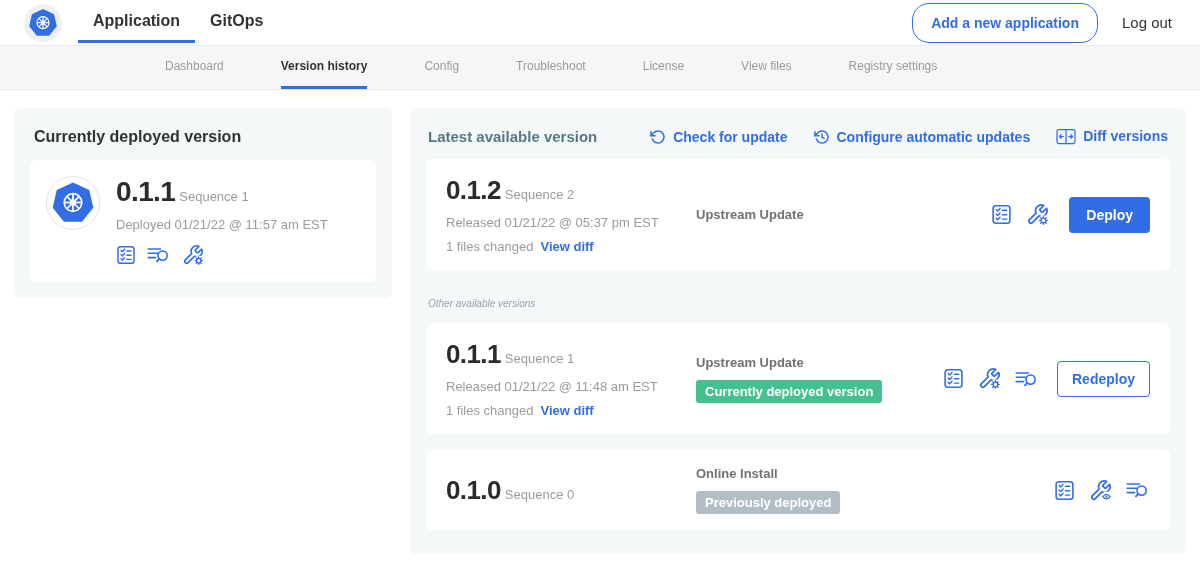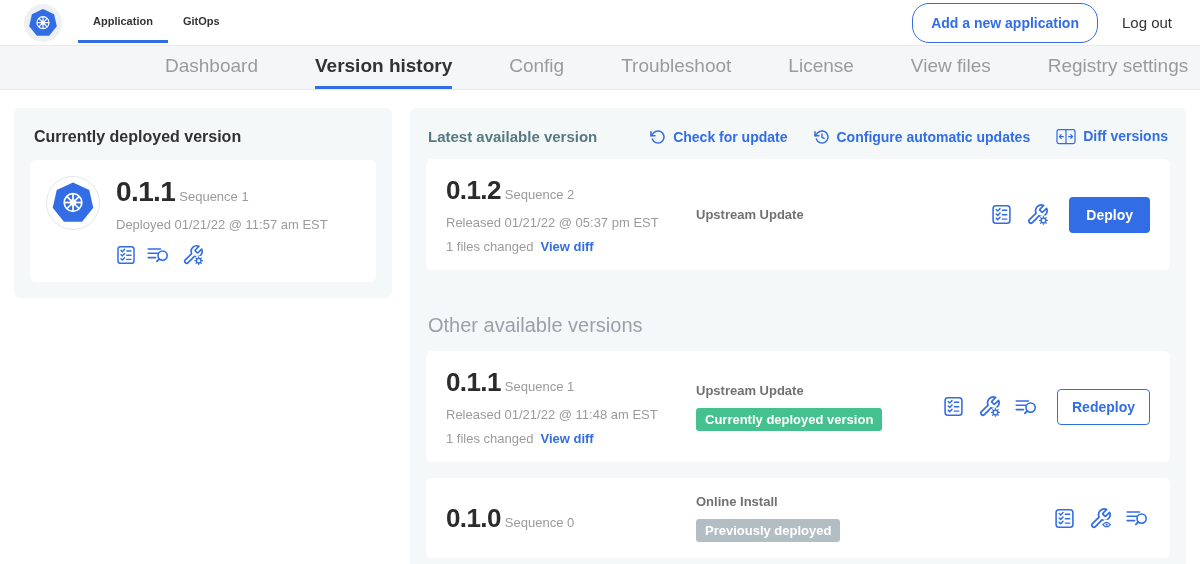--- a/index.html
+++ b/index.html
@@ -2,29 +2,29 @@
 <html><head>
 <meta charset="utf-8">
 <style>
   * { margin:0; padding:0; box-sizing:border-box; }
   html,body { width:1200px; height:564px; background:#fff; font-family:"Liberation Sans",sans-serif; color:#323232; overflow:hidden; }
   a { text-decoration:none; }
 
   
   .topnav { height:46px; display:flex; align-items:center; padding:0 28px 0 24px; border-bottom:1px solid #e8eaed; background:#fff; }
   .logo-badge { width:38px; height:38px; border-radius:50%; background:#eef1f4; display:flex; align-items:center; justify-content:center; margin-right:16px; cursor:pointer; flex:0 0 auto; }
-  .toptab { height:41px; display:flex; align-items:center; padding:0 15px; font-size:11px; font-weight:700; color:#323232; border-bottom:3px solid transparent; cursor:pointer; }
+  .toptab { height:41px; display:flex; align-items:center; padding:0 15px; font-size:16px; font-weight:700; color:#323232; border-bottom:3px solid transparent; cursor:pointer; }
   .toptab.active { border-bottom-color:#326de6; }
   .topnav-right { margin-left:auto; display:flex; align-items:center; gap:24px; }
   .pill-btn { border:1px solid #326de6; color:#326de6; background:#fff; border-radius:17px; font-weight:700; font-size:14px; padding:11px 18px; font-family:inherit; cursor:pointer; }
   .logout { font-size:15px; color:#323232; cursor:pointer; }
 
   
   .subnav { height:44px; background:#f5f6f8; border-bottom:1px solid #e6e9ec; display:flex; gap:57px; padding-left:165px; }
-  .subtab { height:100%; display:flex; align-items:center; font-size:19px; color:#9b9b9b; border-bottom:3px solid transparent; cursor:pointer; }
+  .subtab { height:100%; display:flex; align-items:center; font-size:12px; color:#9b9b9b; border-bottom:3px solid transparent; cursor:pointer; }
   .subtab.active { color:#323232; font-weight:700; border-bottom-color:#326de6; }
 
   
   .content { display:flex; gap:18px; padding:18px 14px; align-items:flex-start; }
   .panel { background:#f4f8f9; border-radius:6px; }
 
   .left-panel { width:378px; padding:16px; flex:0 0 auto; }
   .left-panel h2 { font-size:16px; font-weight:700; color:#323232; margin:4px 4px 14px; }
   .deployed-card { background:#fff; border-radius:6px; padding:16px; display:flex; gap:16px; }
   .k8s-badge-lg { width:54px; height:54px; border-radius:50%; background:#fff; border:1px solid #e2e6e9; display:flex; align-items:center; justify-content:center; flex:0 0 auto; }
@@ -46,21 +46,21 @@
   .vc-version { font-size:26px; }
   .files-line { font-size:13px; color:#9b9b9b; margin-top:9px; }
   .view-diff { color:#326de6; font-weight:700; margin-left:7px; cursor:pointer; }
   .source-label { font-size:13px; font-weight:700; color:#717171; }
   .badge { display:inline-block; margin-top:10px; padding:4px 9px; border-radius:3px; font-size:13px; font-weight:700; color:#fff; }
   .badge.green { background:#44c18e; }
   .badge.gray { background:#b3bec4; }
   .vc-actions { display:flex; align-items:center; gap:14px; }
   .btn-primary { background:#326de6; color:#fff; font-weight:700; font-size:14px; border:none; border-radius:4px; padding:10px 17px; margin-left:6px; font-family:inherit; cursor:pointer; }
   .btn-outline { background:#fff; color:#326de6; font-weight:700; font-size:14px; border:1px solid #326de6; border-radius:4px; padding:9px 14px; margin-left:4px; font-family:inherit; cursor:pointer; }
-  .other-title { font-size:20px; font-weight:400; color:#9aa1a8; margin:44px 2px 2px; }
+  .other-title { font-size:10px; font-weight:400; color:#9aa1a8; margin:28px 2px 2px;font-style:italic; }
   svg { display:block; }
 </style>
 </head>
 <body>
 
 <svg width="0" height="0" style="position:absolute">
   <defs>
     <symbol id="i-k8s" viewBox="0 0 36 36">
       <polygon points="18,1.2 31.3,7.4 34.6,21.8 25.4,33.3 10.6,33.3 1.4,21.8 4.7,7.4" fill="#326de6"></polygon>
       <g stroke="#fff" stroke-width="1.4" fill="none">

